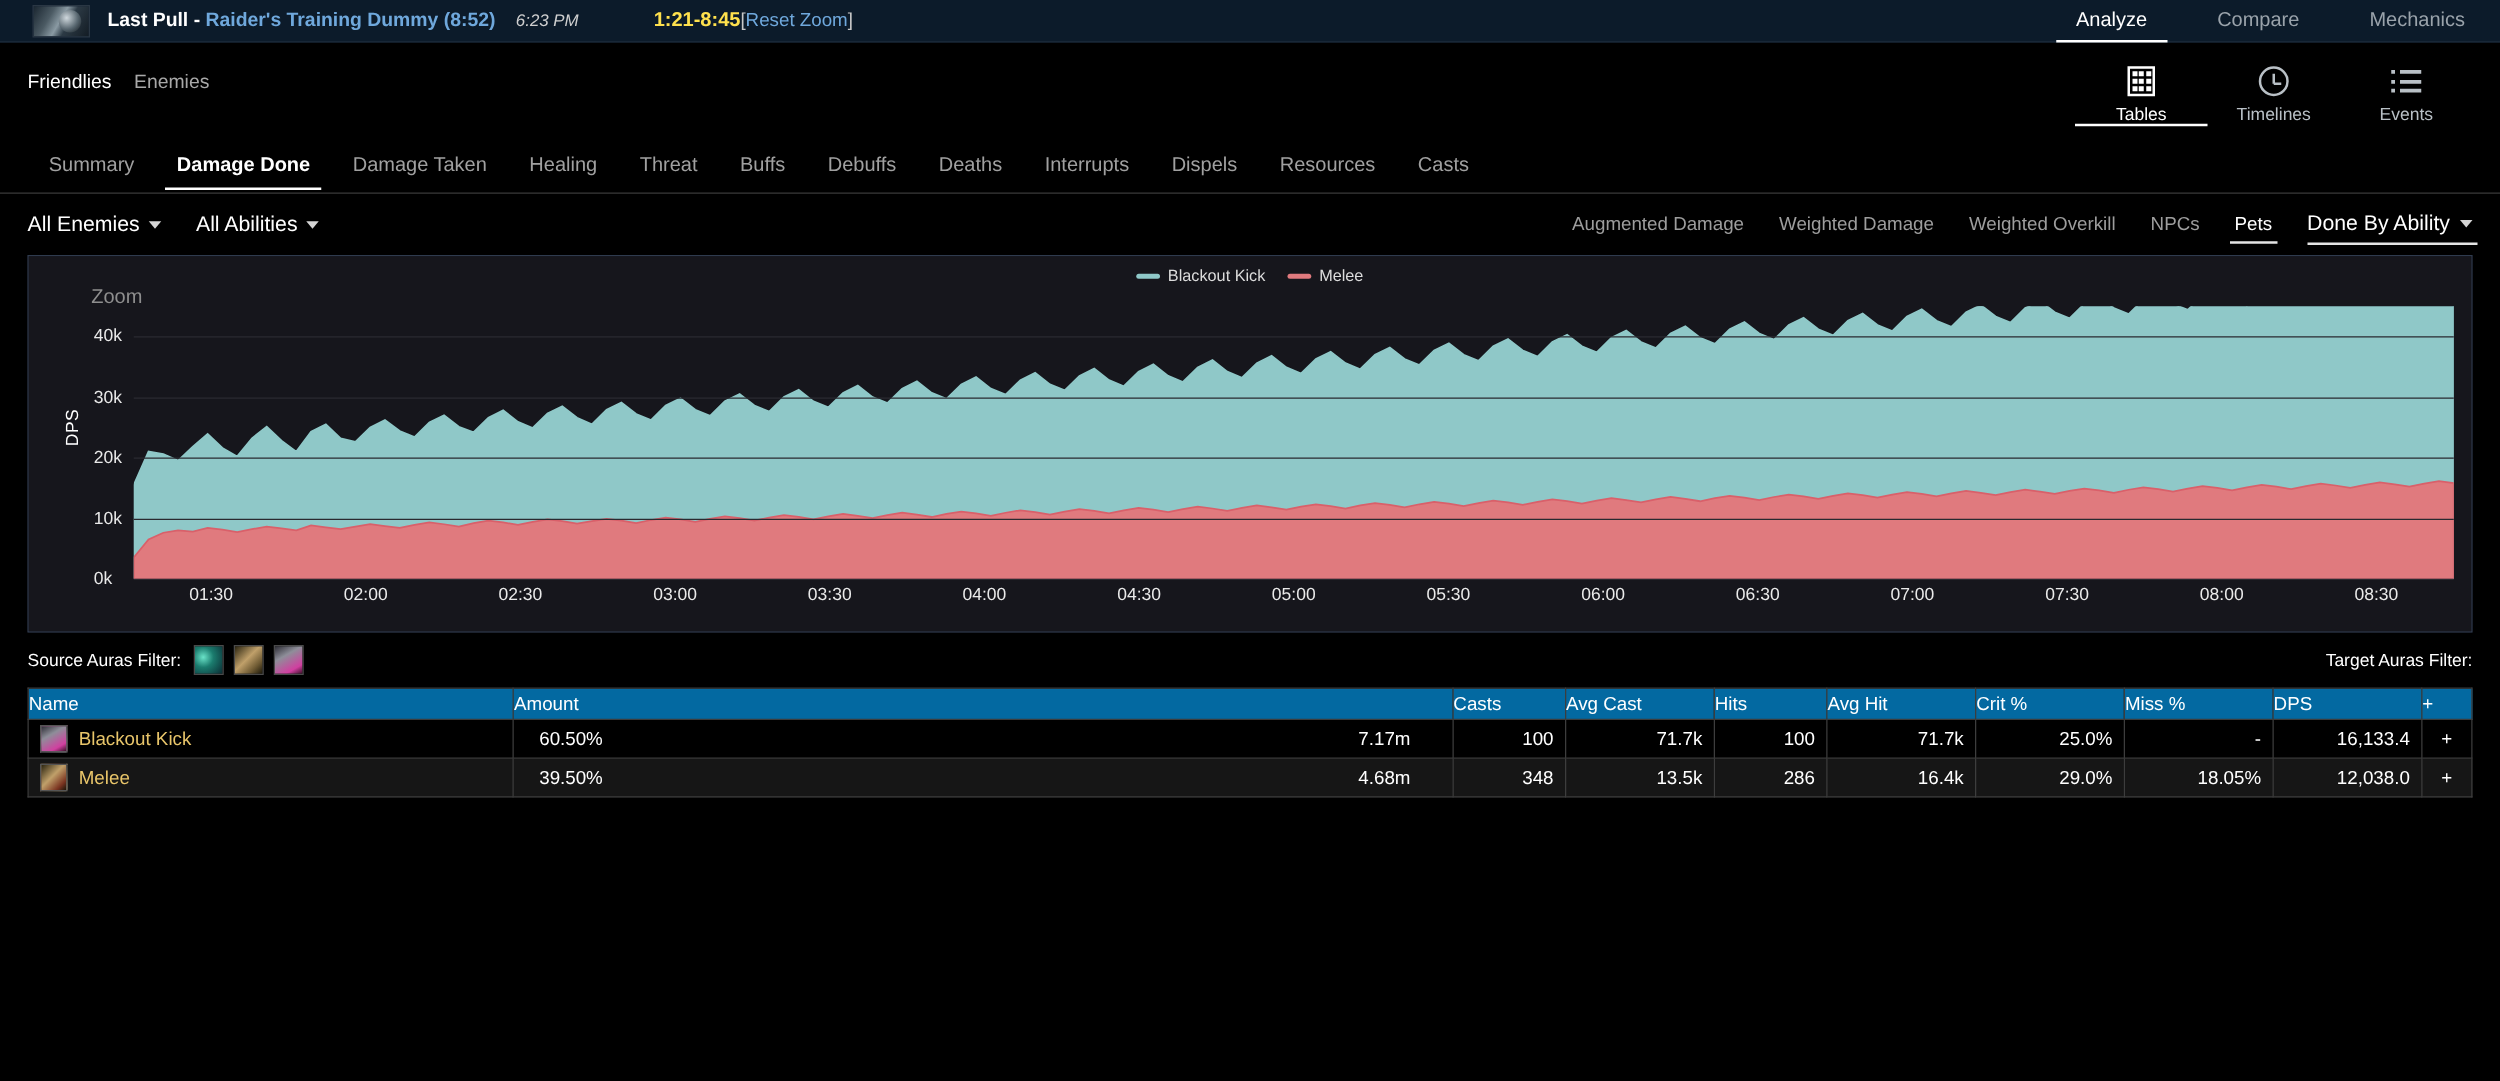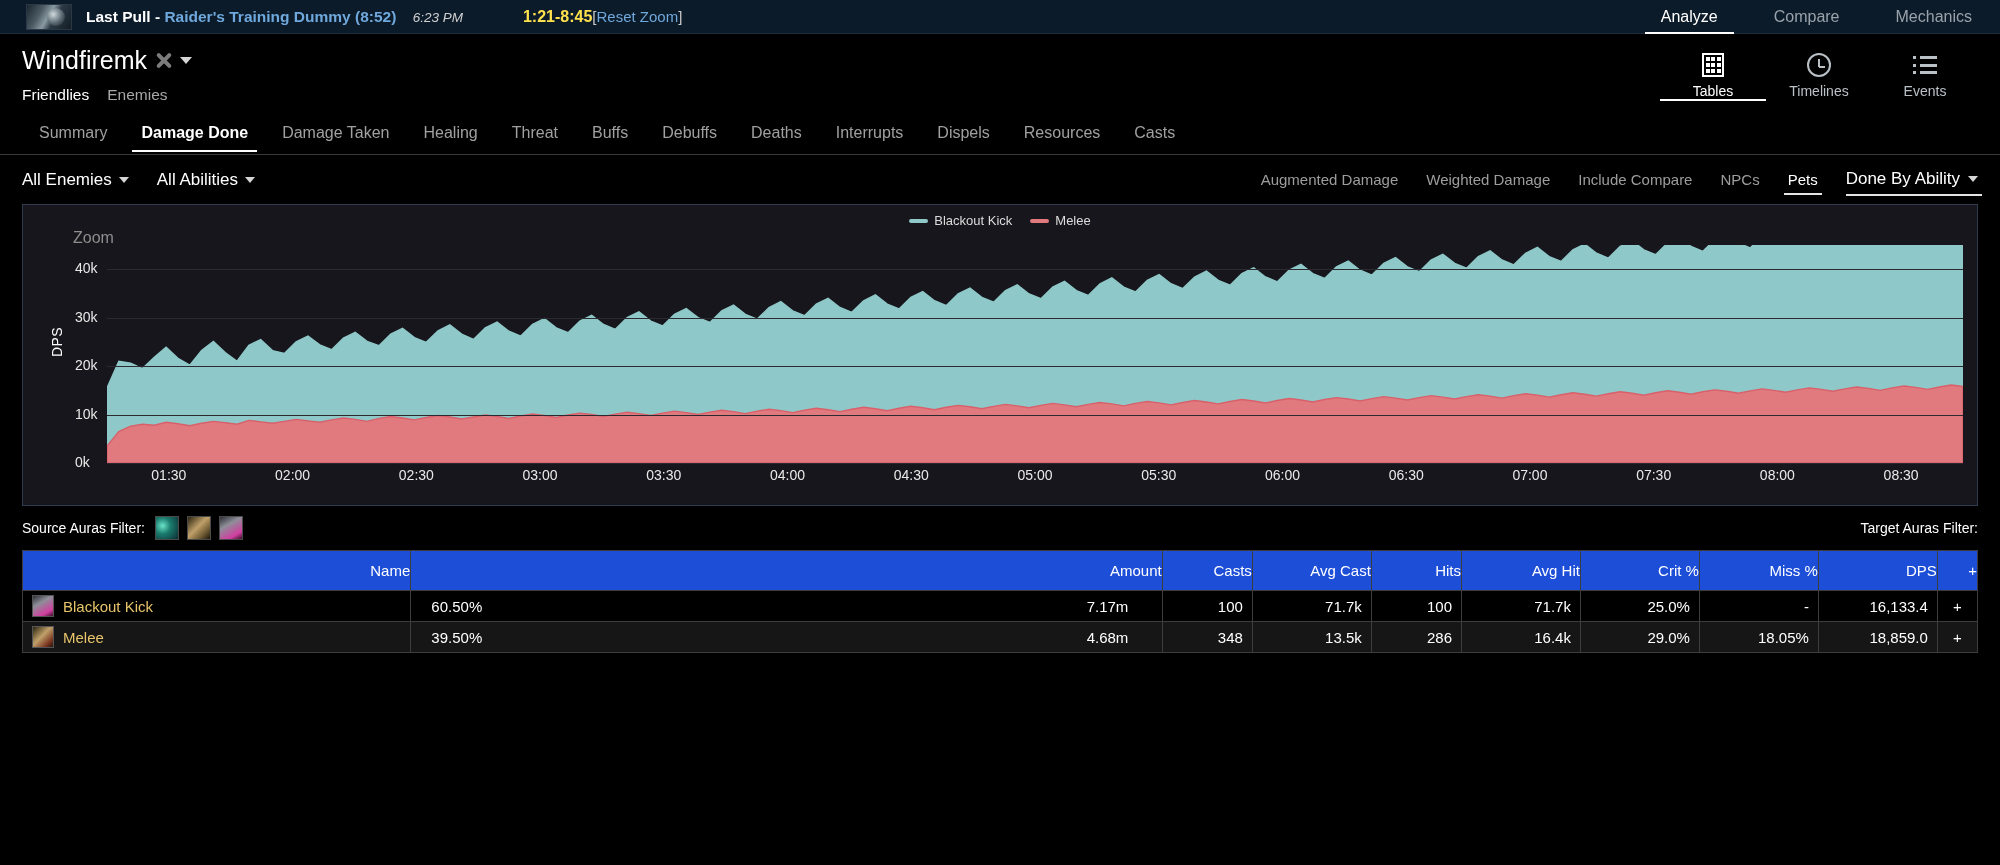--- a/index.html
+++ b/index.html
@@ -178,22 +178,22 @@
     background-size: cover;
   }
   .aura-1 { background: radial-gradient(circle at 30% 40%, #6ae3c8 0%, #1b7c6e 40%, #0a2b33 100%); }
   .aura-2 { background: linear-gradient(135deg, #2a2410 0%, #c0a06a 45%, #6e5a33 75%, #1a1608 100%); }
   .aura-3 { background: linear-gradient(150deg, #2c2c34 0%, #8e8e99 35%, #d13fa0 78%, #3a1028 100%); }
   #target-auras-label { position:absolute; right: 0; font-size: 14px; color:#ffffff; }
 
   
   #dtable { width: calc(100% - 44px); margin: 0 22px; border-collapse: collapse; table-layout: fixed; }
   #dtable th {
-    background: #1d4ed8; color:#ffffff; font-size: 15px; font-weight: 400;
-    border: 1px solid #3d3d3d; height: 40px; text-align:right; cursor:pointer;
+    background: #0369a1; color:#ffffff; font-size: 15px; font-weight: 400;
+    border: 1px solid #3d3d3d; height: 25px; text-align:left; cursor:pointer;
   }
   #dtable td {
     border: 1px solid #3d3d3d; height: 31px; font-size: 15px; color:#ffffff; padding: 0 9px;
   }
   #dtable tbody tr:nth-child(odd) td { background: #000000; }
   #dtable tbody tr:nth-child(even) td { background: #161616; }
   .c-name { width: 310px; }
   .c-amount { width: 600px; }
   .c-num { width: 72px; }
   .c-num-w { width: 95px; }
@@ -232,25 +232,20 @@
     <div class="topnav-item">
       <span>Compare</span>
     </div>
     <div class="topnav-item">
       <span>Mechanics</span>
     </div>
   </div>
 </div>
 
 <div id="player-header">
-  <div id="player-name-row">
-    <span id="player-name">Windfiremk</span>
-    <span class="spec-icon"></span>
-    <span class="caret-down"></span>
-  </div>
   <div id="side-row">
     <span class="side-link active">Friendlies</span>
     <span class="side-link">Enemies</span>
   </div>
 
   <div id="viewnav">
     <div class="viewnav-item active">
       <div class="vn-icon">
         <span class="grid-icon">
             <i></i>
@@ -306,21 +301,21 @@
     <span class="caret-down sm"></span>
   </div>
   <div class="fdrop">
     <span>All Abilities</span>
     <span class="caret-down sm"></span>
   </div>
 
   <div id="filter-right">
     <div class="ftoggle">Augmented Damage</div>
     <div class="ftoggle">Weighted Damage</div>
-    <div class="ftoggle">Include Compare</div>
+    <div class="ftoggle">Weighted Overkill</div>
     <div class="ftoggle">NPCs</div>
     <div class="ftoggle active">Pets</div>
     <div id="done-by">
       <span>Done By Ability</span>
       <span class="caret-down sm"></span>
     </div>
   </div>
 </div>
 
 <div id="chart-panel">
@@ -433,17 +428,17 @@
             <span class="amt-bar-track"><span class="amt-bar" style="width: 65.3%;"></span></span>
             <span class="amt-total">4.68m</span>
           </span>
         </td>
         <td class="c-num num">348</td>
         <td class="c-num-w num">13.5k</td>
         <td class="c-num num">286</td>
         <td class="c-num-w num">16.4k</td>
         <td class="c-num-w num">29.0%</td>
         <td class="c-num-w num">18.05%</td>
-        <td class="c-num-w dps">18,859.0</td>
+        <td class="c-num-w dps">12,038.0</td>
         <td class="c-plus plus">+</td>
       </tr>
     </tbody>
 </table>
 
 </body></html>

